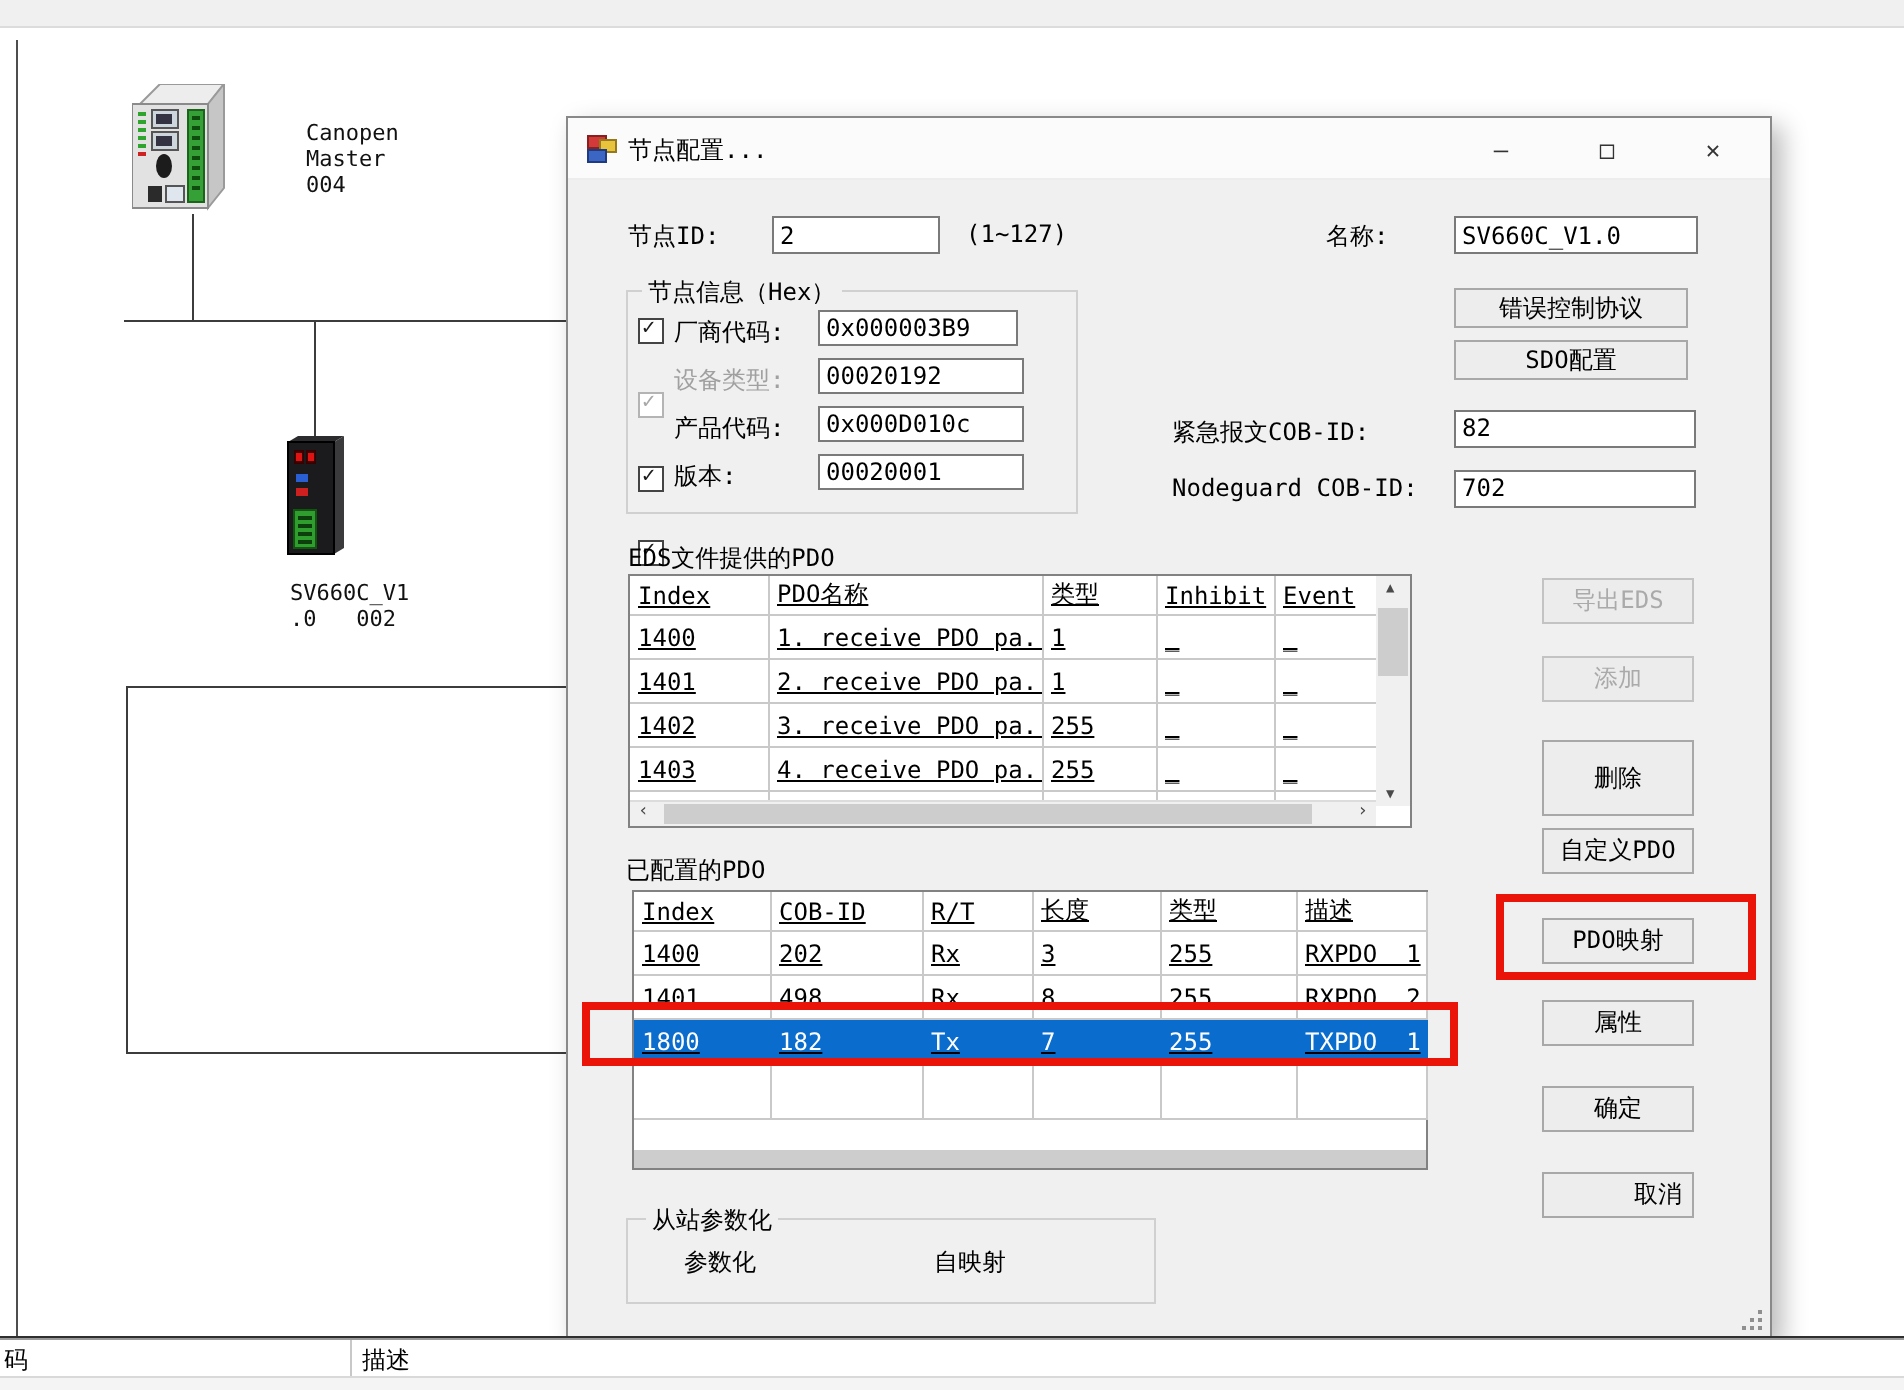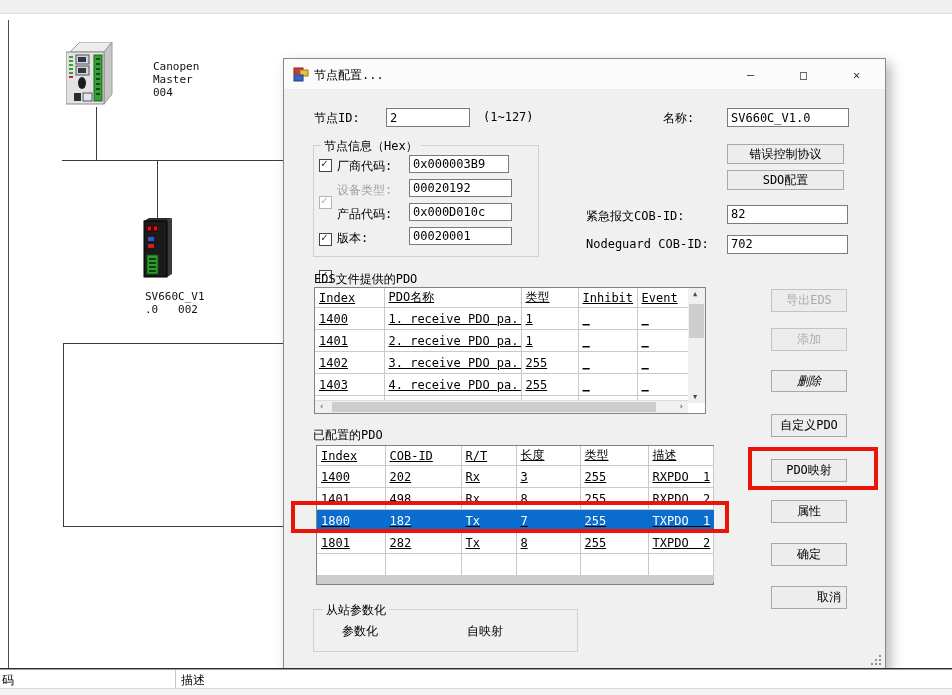--- a/index.html
+++ b/index.html
@@ -306,43 +306,35 @@
       </tr>
       <tr class="sel">
         <td>1800</td>
             <td>182</td>
         <td>Tx</td>
             <td>7</td>
         <td>255</td>
             <td>TXPDO  1</td>
       </tr>
       <tr>
-        <td>1801</td>
-            <td>282</td>
-        <td>Tx</td>
-            <td>8</td>
-        <td>255</td>
-            <td>TXPDO  2</td>
-      </tr>
-      <tr>
         <td style="height:27px;"></td>
             <td></td>
             <td></td>
         <td></td>
             <td></td>
             <td></td>
       </tr>
     </tbody>
       </table>
     <div class="sb-thumb" style="left:0;bottom:0;width:396px;height:9px;"></div>
   </div>
 
   <div class="abs btn disabled" style="left:487px;top:230px;width:76px;height:23px;">导出EDS</div>
   <div class="abs btn disabled" style="left:487px;top:269px;width:76px;height:23px;">添加</div>
-  <div class="abs btn" style="left:487px;top:311px;width:76px;height:22px;font-style:italic;">删除</div>
+  <div class="abs btn" style="left:487px;top:311px;width:76px;height:38px;">删除</div>
   <div class="abs btn" style="left:487px;top:355px;width:76px;height:23px;">自定义PDO</div>
   <div class="abs btn" style="left:487px;top:400px;width:76px;height:23px;">PDO映射</div>
   <div class="abs btn" style="left:487px;top:441px;width:76px;height:23px;">属性</div>
   <div class="abs btn" style="left:487px;top:484px;width:76px;height:23px;">确定</div>
   <div class="abs btn" style="left:487px;top:527px;width:76px;height:23px;padding-left:40px;">取消</div>
 
   <div class="abs grpbox" style="left:29px;top:550px;width:263px;height:41px;"></div>
   <div class="abs grplabel" style="left:39px;top:543px;">从站参数化</div>
   <div class="abs radio" style="left:39px;top:565px;">
       <span class="dot"></span>

